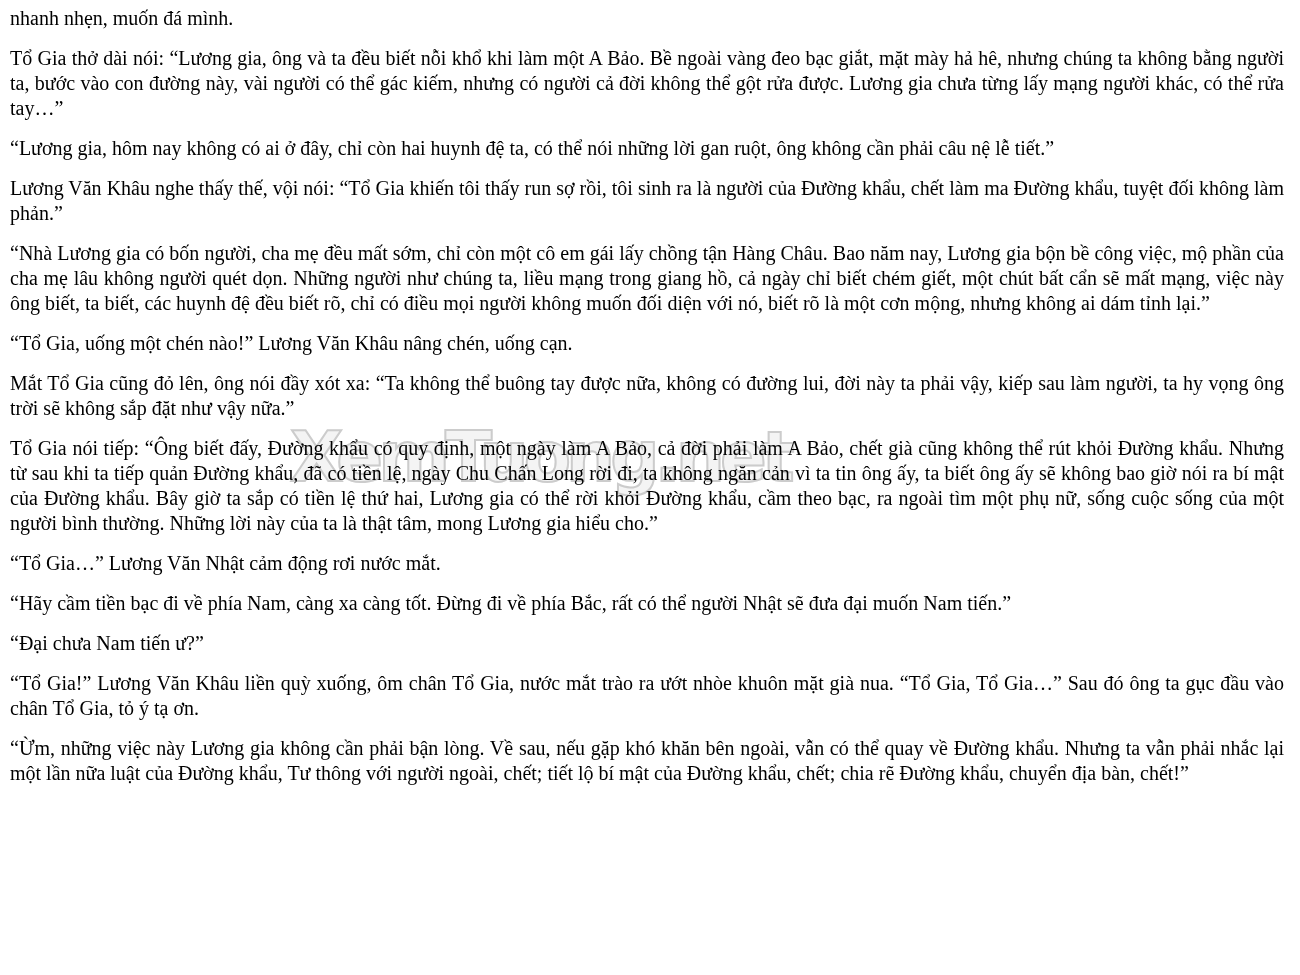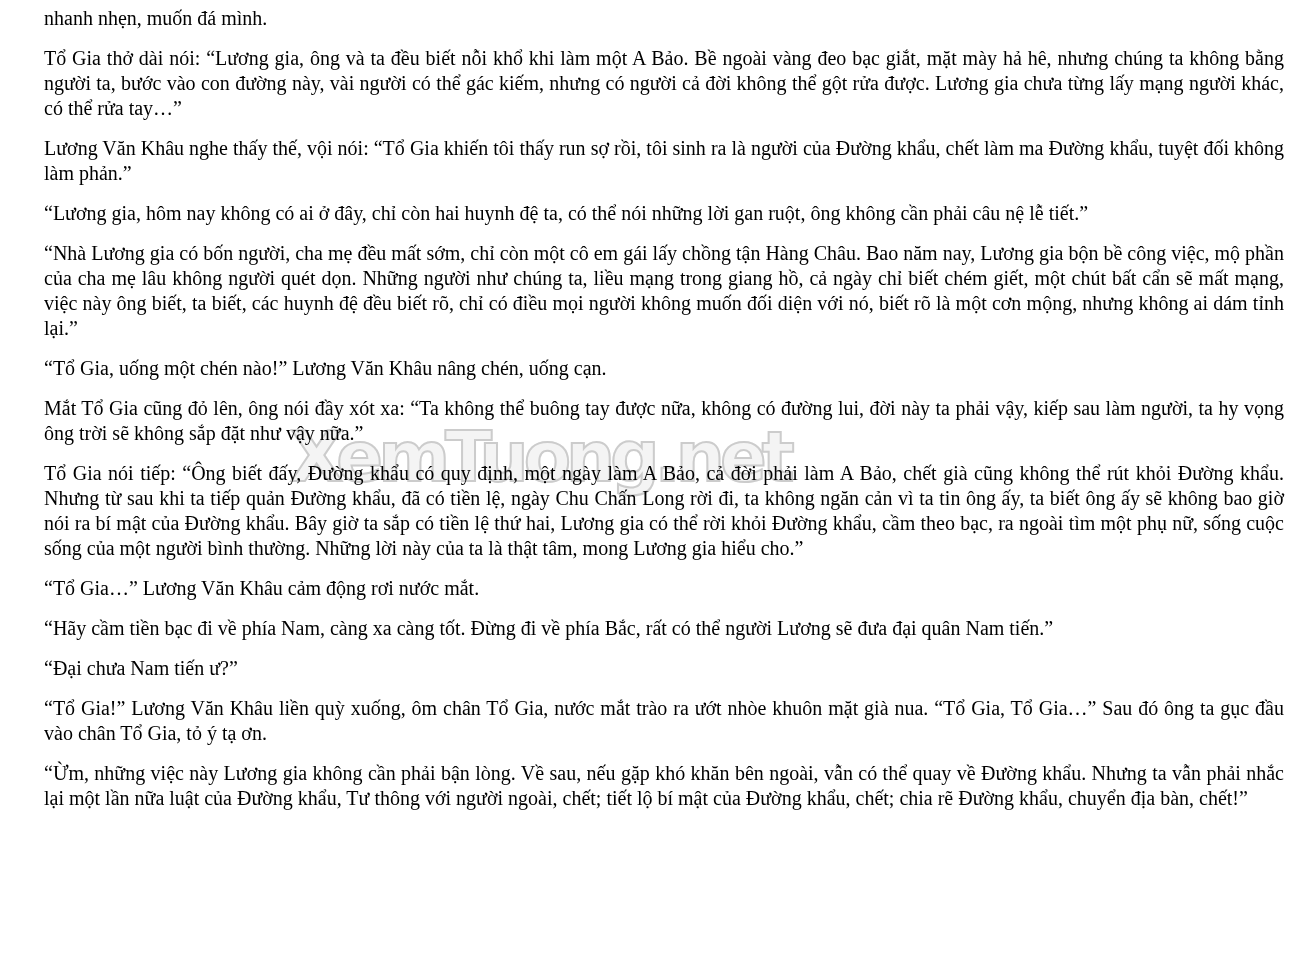--- a/index.html
+++ b/index.html
@@ -15,21 +15,20 @@
     font-family: "Liberation Serif", serif;
   }
   .page {
     position: relative;
     z-index: 1;
     padding: 6px 16px 0 10px;
     color: #000000;
     font-size: 20px;
     line-height: 25px;
     text-align: justify;
-    margin-left: 34px;
   }
   .page p {
     margin: 0 0 15px 0;
   }
   .watermark {
     position: absolute;
     z-index: 0;
     left: 290px;
     top: 420px;
     font-family: "DejaVu Sans", sans-serif;
@@ -46,24 +45,24 @@
   }
 </style>
 </head>
 <body>
 
 <div class="watermark">XemTuong.net</div>
 
 <div class="page">
   <p>nhanh nhẹn, muốn đá mình.</p>
   <p>Tổ Gia thở dài nói: “Lương gia, ông và ta đều biết nỗi khổ khi làm một A Bảo. Bề ngoài vàng đeo bạc giắt, mặt mày hả hê, nhưng chúng ta không bằng người ta, bước vào con đường này, vài người có thể gác kiếm, nhưng có người cả đời không thể gột rửa được. Lương gia chưa từng lấy mạng người khác, có thể rửa tay…”</p>
+  <p>“Lương gia, hôm nay không có ai ở đây, chỉ còn hai huynh đệ ta, có thể nói những lời gan ruột, ông không cần phải câu nệ lễ tiết.”</p>
   <p>Lương Văn Khâu nghe thấy thế, vội nói: “Tổ Gia khiến tôi thấy run sợ rồi, tôi sinh ra là người của Đường khẩu, chết làm ma Đường khẩu, tuyệt đối không làm phản.”</p>
-  <p>“Lương gia, hôm nay không có ai ở đây, chỉ còn hai huynh đệ ta, có thể nói những lời gan ruột, ông không cần phải câu nệ lễ tiết.”</p>
   <p>“Nhà Lương gia có bốn người, cha mẹ đều mất sớm, chỉ còn một cô em gái lấy chồng tận Hàng Châu. Bao năm nay, Lương gia bộn bề công việc, mộ phần của cha mẹ lâu không người quét dọn. Những người như chúng ta, liều mạng trong giang hồ, cả ngày chỉ biết chém giết, một chút bất cẩn sẽ mất mạng, việc này ông biết, ta biết, các huynh đệ đều biết rõ, chỉ có điều mọi người không muốn đối diện với nó, biết rõ là một cơn mộng, nhưng không ai dám tỉnh lại.”</p>
   <p>“Tổ Gia, uống một chén nào!” Lương Văn Khâu nâng chén, uống cạn.</p>
   <p>Mắt Tổ Gia cũng đỏ lên, ông nói đầy xót xa: “Ta không thể buông tay được nữa, không có đường lui, đời này ta phải vậy, kiếp sau làm người, ta hy vọng ông trời sẽ không sắp đặt như vậy nữa.”</p>
   <p>Tổ Gia nói tiếp: “Ông biết đấy, Đường khẩu có quy định, một ngày làm A Bảo, cả đời phải làm A Bảo, chết già cũng không thể rút khỏi Đường khẩu. Nhưng từ sau khi ta tiếp quản Đường khẩu, đã có tiền lệ, ngày Chu Chấn Long rời đi, ta không ngăn cản vì ta tin ông ấy, ta biết ông ấy sẽ không bao giờ nói ra bí mật của Đường khẩu. Bây giờ ta sắp có tiền lệ thứ hai, Lương gia có thể rời khỏi Đường khẩu, cầm theo bạc, ra ngoài tìm một phụ nữ, sống cuộc sống của một người bình thường. Những lời này của ta là thật tâm, mong Lương gia hiểu cho.”</p>
-  <p>“Tổ Gia…” Lương Văn Khâu cảm động rơi nước mắt.</p>
-  <p>“Hãy cầm tiền bạc đi về phía Nam, càng xa càng tốt. Đừng đi về phía Bắc, rất có thể người Lương sẽ đưa đại quân Nam tiến.”</p>
+  <p>“Tổ Gia…” Lương Văn Nhật cảm động rơi nước mắt.</p>
+  <p>“Hãy cầm tiền bạc đi về phía Nam, càng xa càng tốt. Đừng đi về phía Bắc, rất có thể người Nhật sẽ đưa đại muốn Nam tiến.”</p>
   <p>“Đại chưa Nam tiến ư?”</p>
   <p>“Tổ Gia!” Lương Văn Khâu liền quỳ xuống, ôm chân Tổ Gia, nước mắt trào ra ướt nhòe khuôn mặt già nua. “Tổ Gia, Tổ Gia…” Sau đó ông ta gục đầu vào chân Tổ Gia, tỏ ý tạ ơn.</p>
   <p>“Ừm, những việc này Lương gia không cần phải bận lòng. Về sau, nếu gặp khó khăn bên ngoài, vẫn có thể quay về Đường khẩu. Nhưng ta vẫn phải nhắc lại một lần nữa luật của Đường khẩu, Tư thông với người ngoài, chết; tiết lộ bí mật của Đường khẩu, chết; chia rẽ Đường khẩu, chuyển địa bàn, chết!”</p>
 </div>
 
 </body></html>

